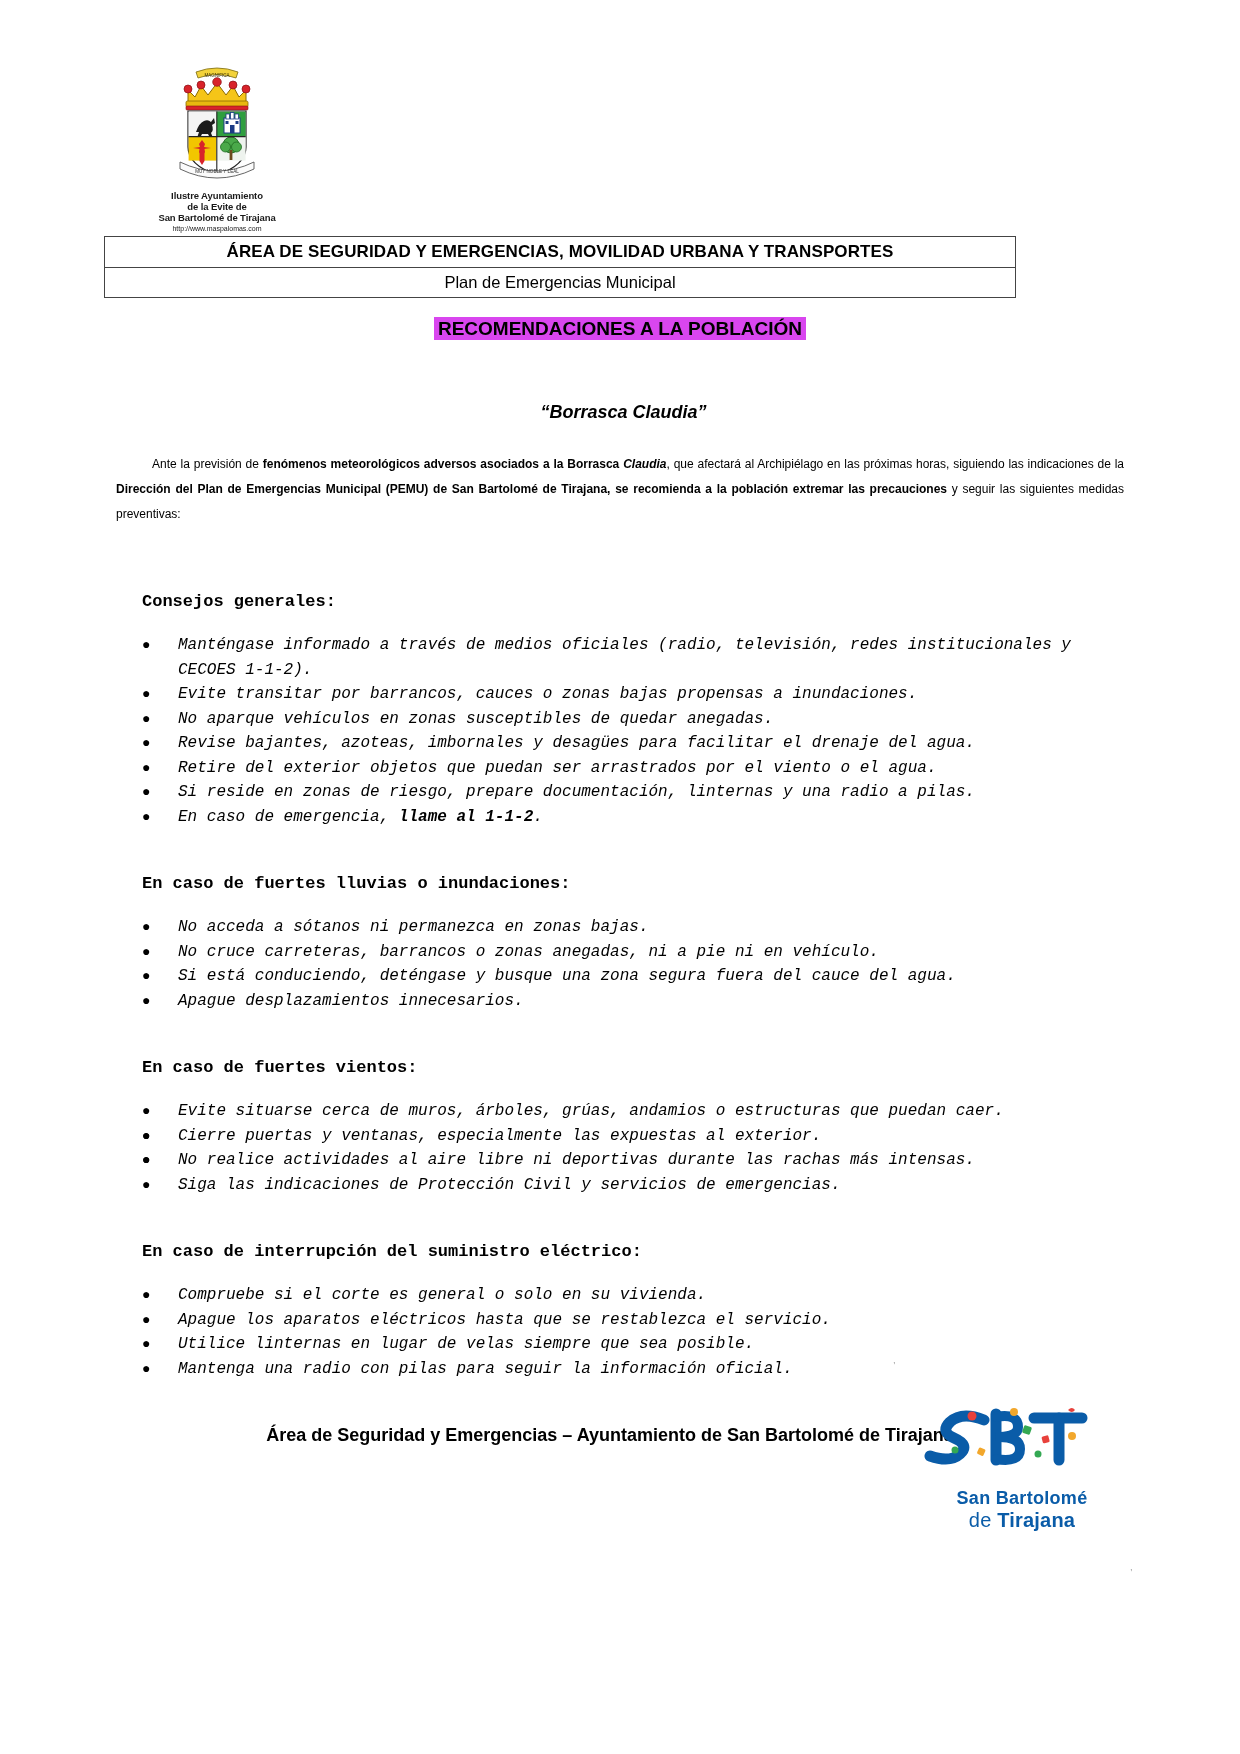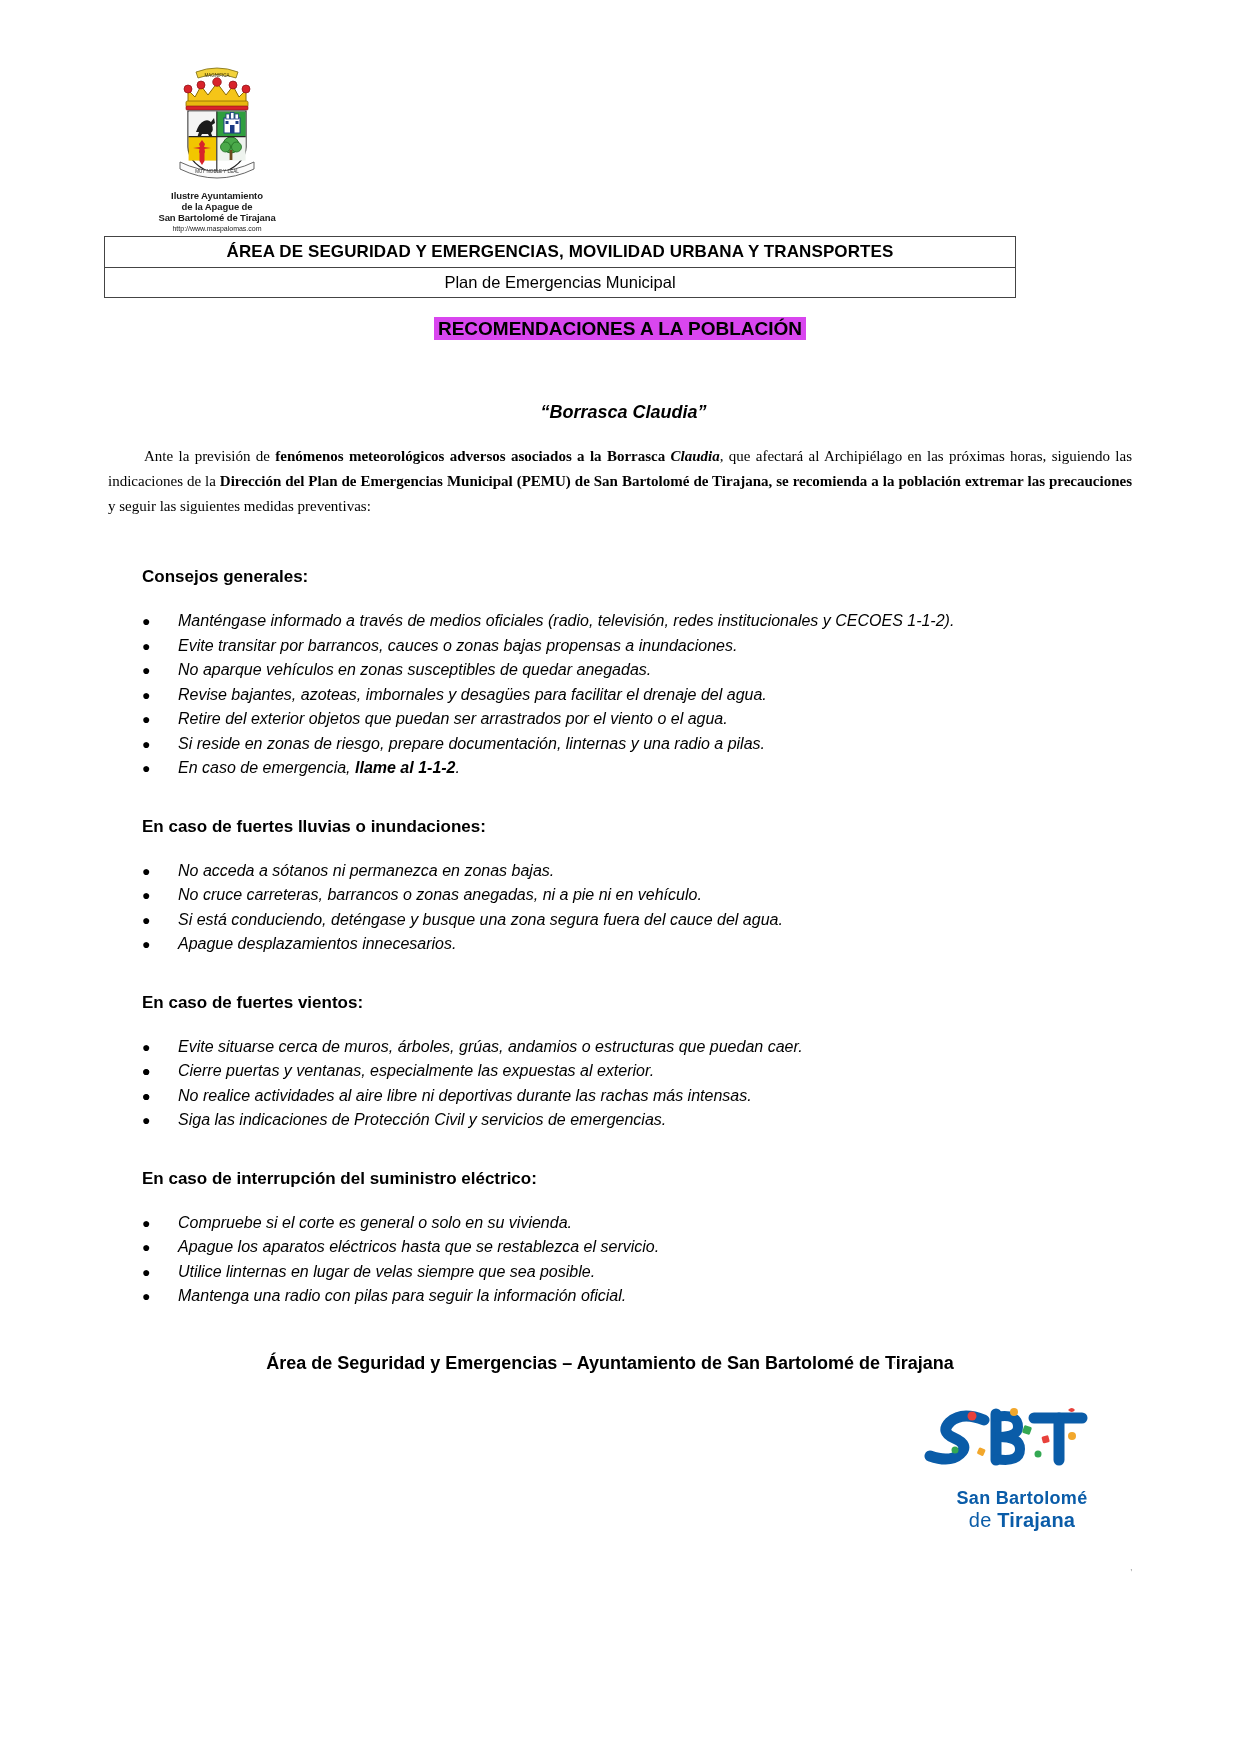--- a/index.html
+++ b/index.html
@@ -99,32 +99,32 @@
 
   
   .body-wrap {
     position: absolute;
     left: 104px;
     top: 440px;
     width: 1032px;
   }
 
   p.intro {
-    margin: 4px;
-    font-size: 15px;
+    margin: 12px;
+    font-size: 12px;
     line-height: 25px;
     text-align: justify;
     text-indent: 36px;
-    font-family: Liberation Serif, serif;
   }
   p.intro b { font-weight: bold; }
   p.intro i { font-style: italic; font-weight: bold; }
 
   .section {
-    margin-top: 4px;
+    margin-top: 13px;
+    font-family: Liberation Mono, monospace;
   }
   h3.sec-title {
     margin: 0;
     font-size: 17px;
     font-weight: bold;
     padding-left: 38px;
   }
   ul.bullets {
     list-style: none;
     margin: 0;
@@ -232,21 +232,21 @@
       <rect x="67.6" y="88" width="2.8" height="10" fill="#6b4a1d"></rect>
 
       <line x1="54.8" y1="49.6" x2="54.8" y2="112" stroke="#222" stroke-width="1.1"></line>
       <line x1="26.6" y1="74.6" x2="83.6" y2="74.6" stroke="#222" stroke-width="1.1"></line>
 
       <path d="M18 100 Q55 118 92 100 L92 107 Q55 125 18 107 Z" fill="#fbfbfb" stroke="#555" stroke-width="0.9"></path>
       <text x="55" y="111" font-size="4.6" text-anchor="middle" fill="#333" font-family="'Liberation Sans',sans-serif">MUY NOBLE Y LEAL</text>
     </svg>
     <div class="crest-caption">
       <div>Ilustre Ayuntamiento</div>
-      <div>de la Apague de</div>
+      <div>de la Evite de</div>
       <div>San Bartolomé de Tirajana</div>
     </div>
     <div class="crest-url">http://www.maspalomas.com</div>
   </div>
 
   <table class="title-table">
     <tbody>
         <tr>
       <td class="tt-row1">ÁREA DE SEGURIDAD Y EMERGENCIAS, MOVILIDAD URBANA Y TRANSPORTES</td>
     </tr>

